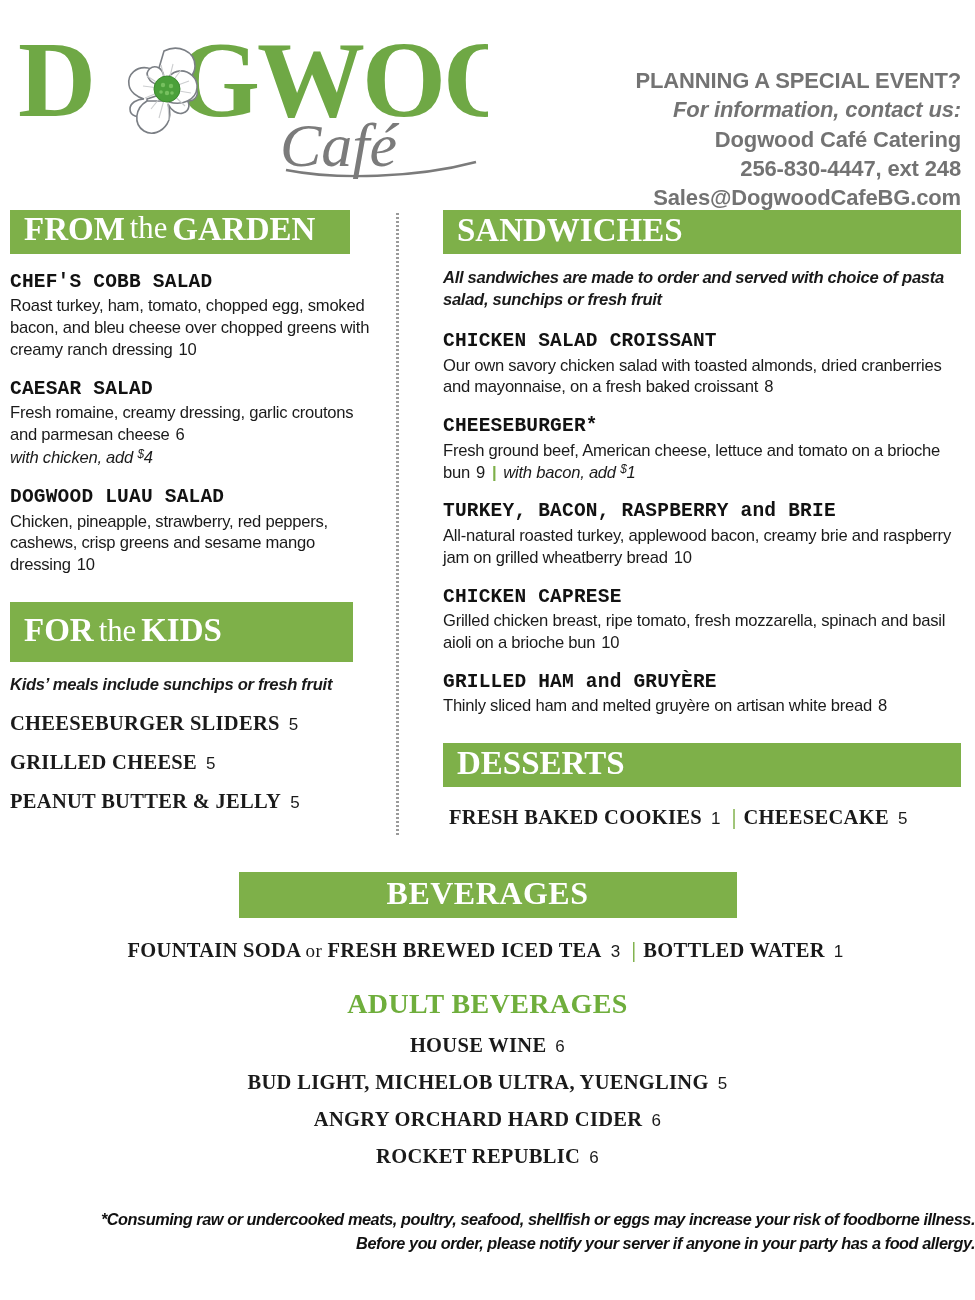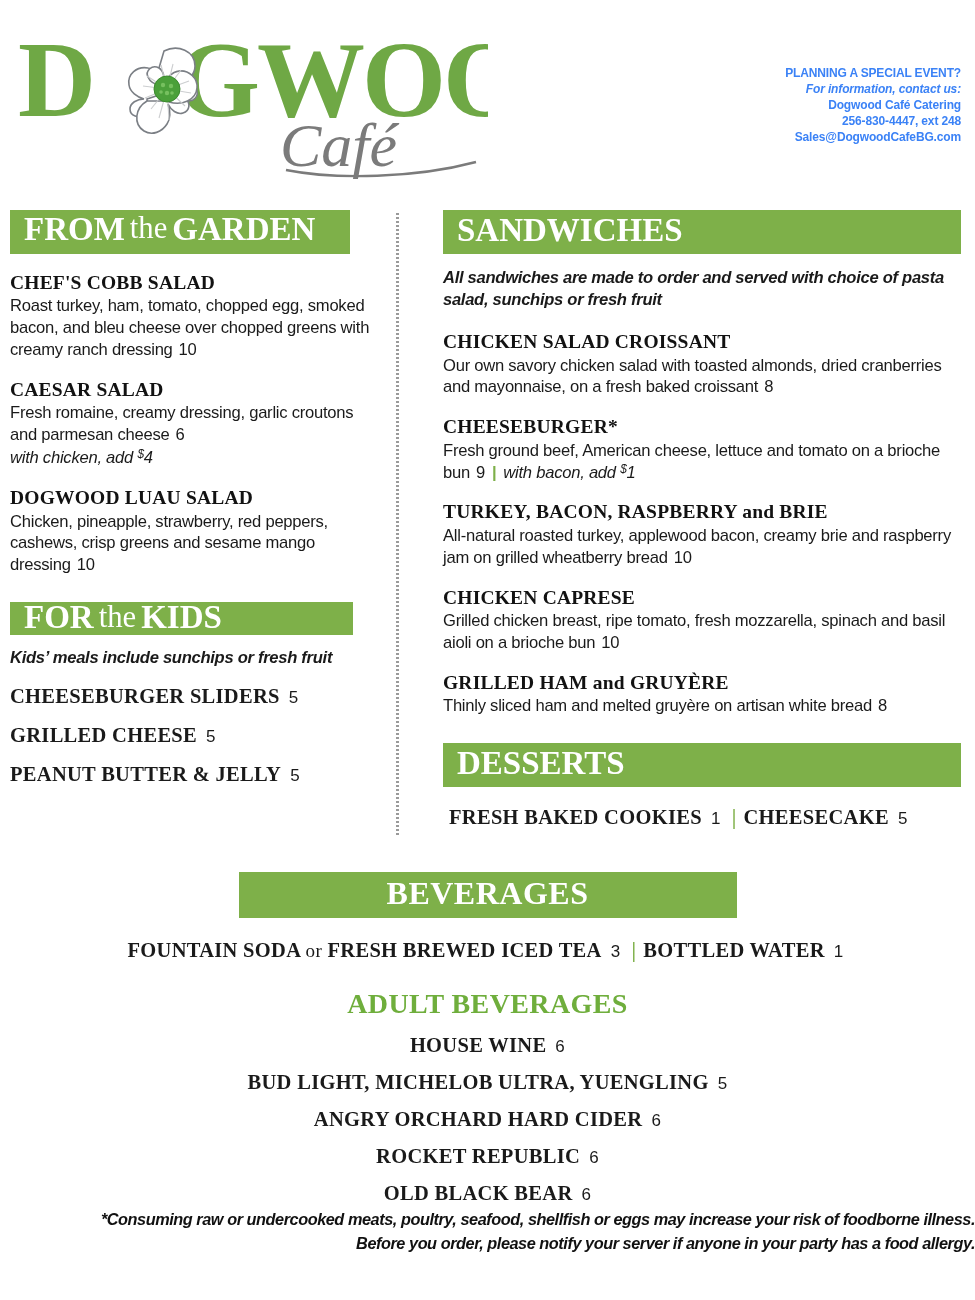--- a/index.html
+++ b/index.html
@@ -44,24 +44,24 @@
   }
 
   .contact {
     position: absolute;
     right: 14px;
     top: 66px;
     text-align: right;
     line-height: 1.33;
   }
   .contact div {
-    font-size: 12px;
+    font-size: 22px;
     font-weight: bold;
     letter-spacing: -0.15px;
-    color: #3b82f6;
+    color: #737373;
     padding-left: 6px;
   }
   .contact .c-italic {
     font-style: italic;
     font-weight: bold;
   }
 
   
   .columns {
     position: relative;
@@ -99,21 +99,21 @@
     line-height: 1.05;
   }
   .banner-garden {
     width: 340px;
     height: 44px;
     font-size: 33px;
     display: flex;
   }
   .banner-kids {
     width: 343px;
-    height: 33px;
+    height: 60px;
     font-size: 33px;
     display: flex;
     align-items: center;
   }
   .banner-sandwiches {
     width: 518px;
     height: 44px;
     font-size: 33px;
     display: flex;
     align-items: center;
@@ -129,21 +129,21 @@
     font-weight: normal;
     font-size: 0.93em;
     padding: 0 5px;
   }
 
   
   .item {
     margin-top: 17px;
   }
   .item-name {
-    font-family: Liberation Serif, serif;
+    font-family: Liberation Mono, monospace;
     font-weight: bold;
     font-size: 19.5px;
     letter-spacing: 0.2px;
     color: #121212;
     line-height: 1.2;
   }
   .item-name .lc {
     text-transform: none;
   }
   .item-desc {
@@ -457,21 +457,18 @@
   </div>
   <div class="adult-row">
     <span>BUD LIGHT, MICHELOB ULTRA, YUENGLING</span><span class="kprice">5</span>
   </div>
   <div class="adult-row">
     <span>ANGRY ORCHARD HARD CIDER</span><span class="kprice">6</span>
   </div>
   <div class="adult-row">
     <span>ROCKET REPUBLIC</span><span class="kprice">6</span>
   </div>
-  <div class="adult-row">
-    <span>OLD BLACK BEAR</span><span class="kprice">6</span>
-  </div>
 </div>
 
 <div class="footer">
   <div>*Consuming raw or undercooked meats, poultry, seafood, shellfish or eggs may increase your risk of foodborne illness.</div>
   <div>Before you order, please notify your server if anyone in your party has a food allergy.</div>
 </div>
 
 </body></html>

